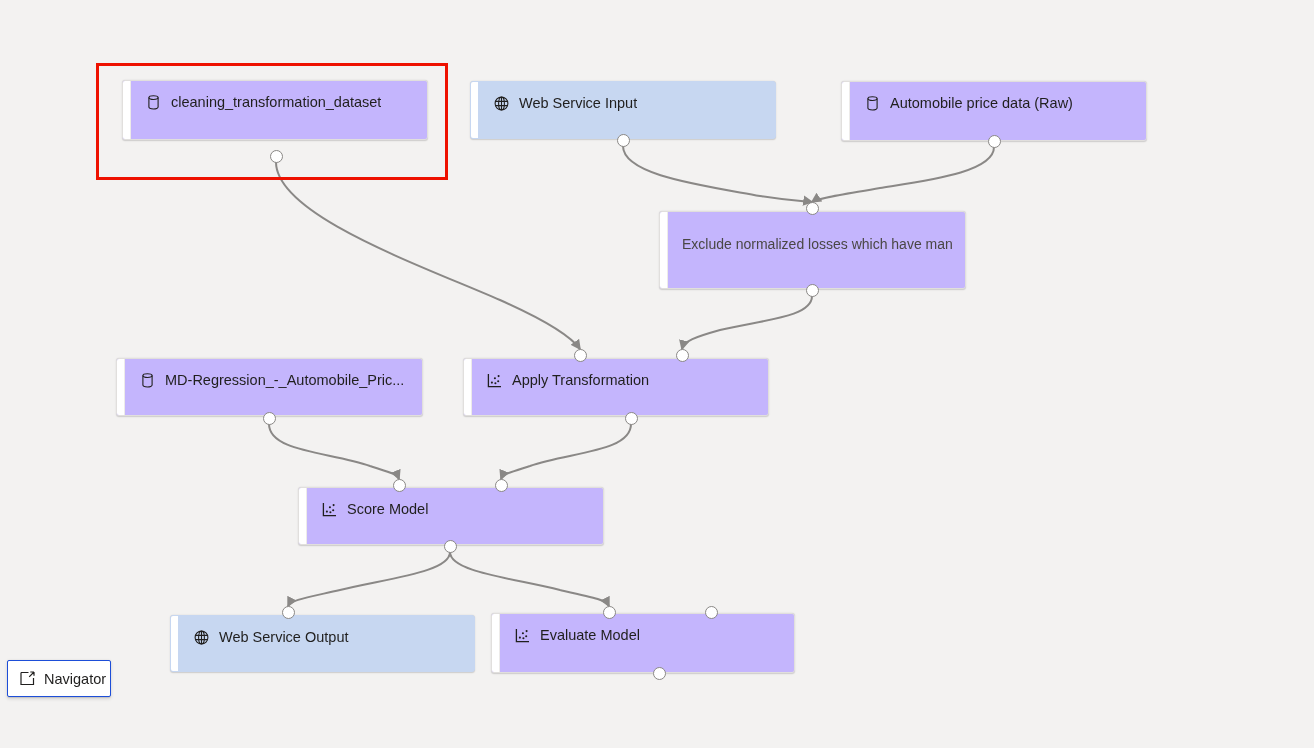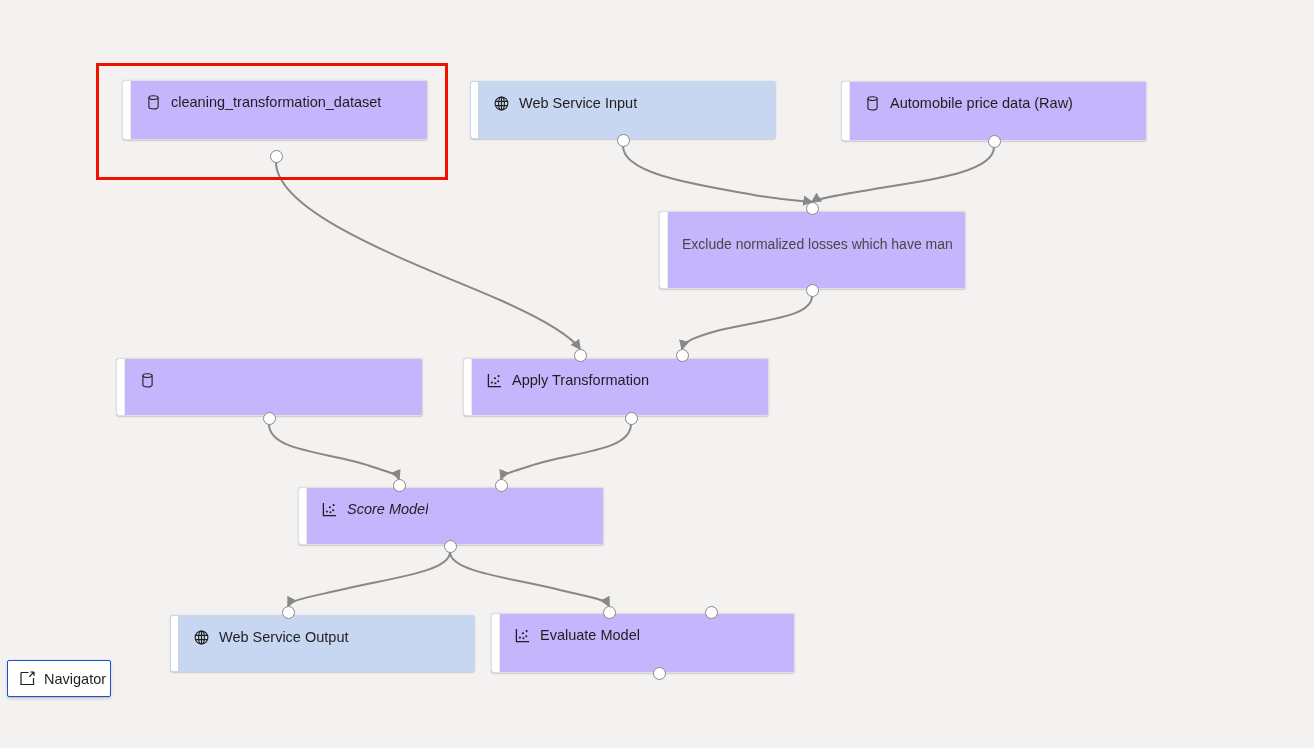--- a/index.html
+++ b/index.html
@@ -228,40 +228,41 @@
         </div>
       </div>
       <div class="node" style="left: 116px; top: 358px; width: 307px; height: 58px;">
         <div class="rail"></div>
         <div class="node-body">
           <div class="node-head">
             <span class="node-icon"><svg width="17" height="17" viewBox="0 0 17 17">
                 <ellipse cx="8.5" cy="3.6" rx="4.6" ry="1.9" fill="none" stroke="#201f1e" stroke-width="1.1"></ellipse>
                 <path d="M3.9 3.6 V13.1 C3.9 14.2 5.95 15.0 8.5 15.0 C11.05 15.0 13.1 14.2 13.1 13.1 V3.6" fill="none" stroke="#201f1e" stroke-width="1.1"></path>
               </svg></span>
+            <div class="node-title">MD-Regression_-_Automobile_Pric...</div>
           </div>
         </div>
       </div>
       <div class="node" style="left: 463px; top: 358px; width: 306px; height: 58px;">
         <div class="rail"></div>
         <div class="node-body">
           <div class="node-head">
             <span class="node-icon"><svg width="17" height="17" viewBox="0 0 17 17">
                 <path d="M2.4 2.0 V14.6 H15.0" fill="none" stroke="#201f1e" stroke-width="1.3"></path>
                 <circle cx="5.9" cy="10.6" r="1.05" fill="#201f1e"></circle>
                 <circle cx="8.9" cy="6.3" r="1.05" fill="#201f1e"></circle>
                 <circle cx="12.2" cy="9.2" r="1.05" fill="#201f1e"></circle>
                 <circle cx="12.6" cy="4.1" r="1.05" fill="#201f1e"></circle>
                 <circle cx="9.4" cy="11.3" r="1.05" fill="#201f1e"></circle>
               </svg></span>
             <div class="node-title">Apply Transformation</div>
           </div>
         </div>
       </div>
-      <div class="node" style="left: 298px; top: 487px; width: 306px; height: 58px; font-style: italic;">
+      <div class="node" style="left: 298px; top: 487px; width: 306px; height: 58px;">
         <div class="rail"></div>
         <div class="node-body">
           <div class="node-head">
             <span class="node-icon"><svg width="17" height="17" viewBox="0 0 17 17">
                 <path d="M2.4 2.0 V14.6 H15.0" fill="none" stroke="#201f1e" stroke-width="1.3"></path>
                 <circle cx="5.9" cy="10.6" r="1.05" fill="#201f1e"></circle>
                 <circle cx="8.9" cy="6.3" r="1.05" fill="#201f1e"></circle>
                 <circle cx="12.2" cy="9.2" r="1.05" fill="#201f1e"></circle>
                 <circle cx="12.6" cy="4.1" r="1.05" fill="#201f1e"></circle>
                 <circle cx="9.4" cy="11.3" r="1.05" fill="#201f1e"></circle>

